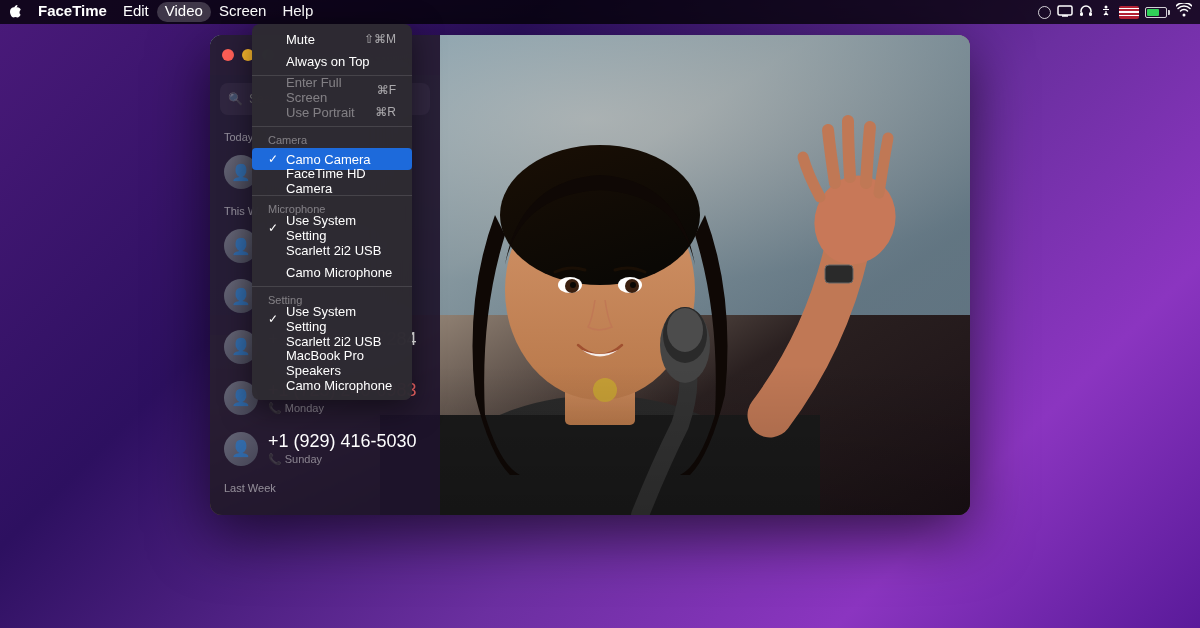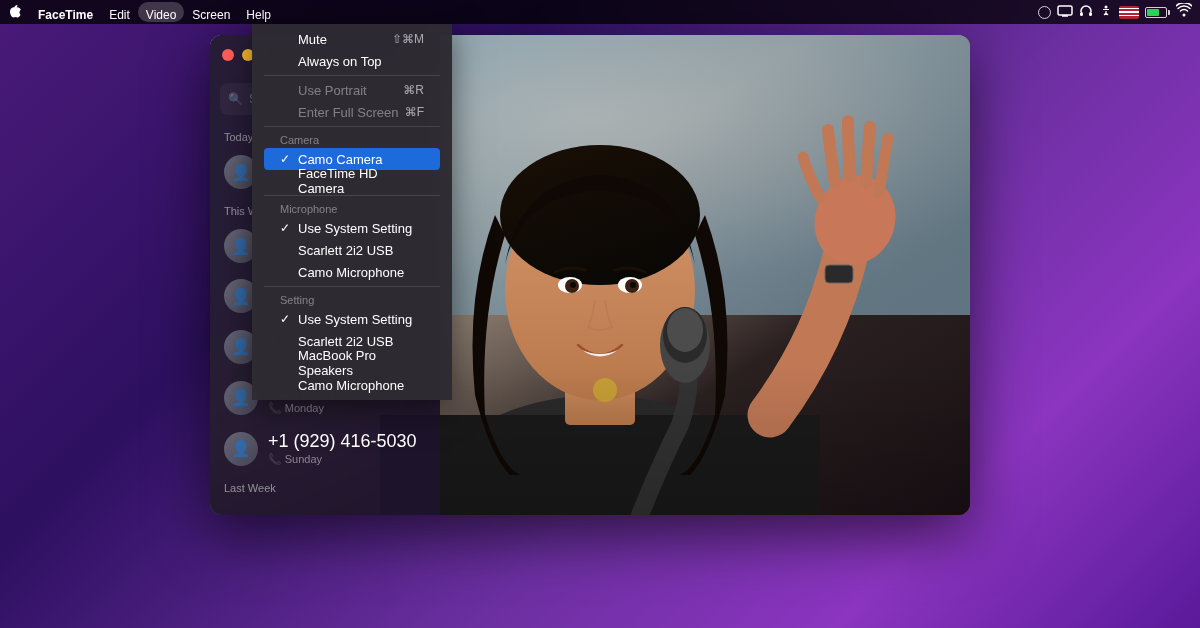--- a/index.html
+++ b/index.html
@@ -30,26 +30,26 @@
     .menubar-apple {
       font-size: 14px;
       color: white;
       margin-right: 8px;
       display: flex;
       align-items: center;
     }
 
     .menubar-item {
       color: white;
-      font-size: 12px;
+      font-size: 15px;
       font-weight: 500;
       padding: 0 8px;
       height: 20px;
       display: flex;
-      align-items: flex-end;
+      align-items: flex-start;
       cursor: pointer;
     }
 
     .menubar-item.active {
       background: rgba(255,255,255,0.2);
       border-radius: 12px;
     }
 
     .menubar-item.bold {
       font-weight: 700;
@@ -183,26 +183,26 @@
       color: rgba(255,255,255,0.45);
       font-size: 11px;
       margin-top: 1px;
     }
 
     
     .dropdown-menu {
       position: absolute;
       top: 24px;
       left: 252px;
-      width: 200px;
+      width: 160px;
       background: rgba(45, 42, 50, 0.97);
-      border-radius: 0;
+      border-radius: 8px;
       box-shadow: 0 8px 30px rgba(0,0,0,0.5);
       z-index: 200;
-      padding: 4px 12px;
+      padding: 4px 0;
       backdrop-filter: blur(20px);
     }
 
     .menu-item {
       display: flex;
       align-items: center;
       padding: 4px 16px;
       height: 22px;
       cursor: pointer;
       position: relative;
@@ -538,28 +538,28 @@
 
   <div class="menu-item">
     <span class="menu-checkmark empty"></span>
     <span class="menu-item-label">Always on Top</span>
   </div>
 
   <div class="menu-separator"></div>
 
   <div class="menu-item disabled">
     <span class="menu-checkmark empty"></span>
+    <span class="menu-item-label">Enter Full Screen</span>
+    <span class="menu-item-shortcut">⌘F</span>
+  </div>
+
+  <div class="menu-item disabled">
+    <span class="menu-checkmark empty"></span>
     <span class="menu-item-label">Use Portrait</span>
     <span class="menu-item-shortcut">⌘R</span>
-  </div>
-
-  <div class="menu-item disabled">
-    <span class="menu-checkmark empty"></span>
-    <span class="menu-item-label">Enter Full Screen</span>
-    <span class="menu-item-shortcut">⌘F</span>
   </div>
 
   <div class="menu-separator"></div>
 
   <div class="menu-section-header">Camera</div>
 
   <div class="menu-item highlighted">
     <span class="menu-checkmark">✓</span>
     <span class="menu-item-label">Camo Camera</span>
   </div>

